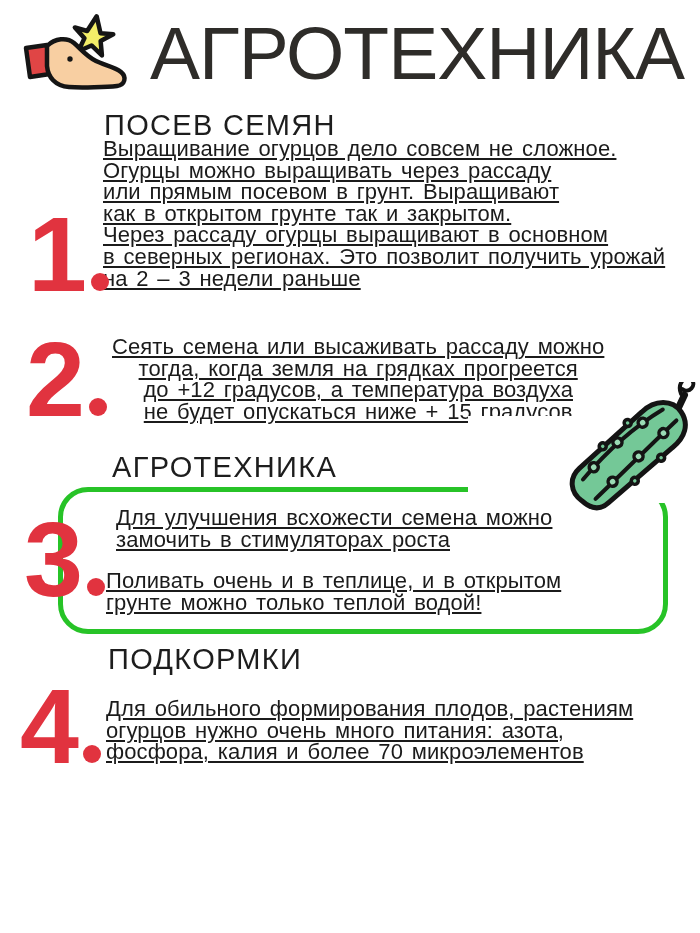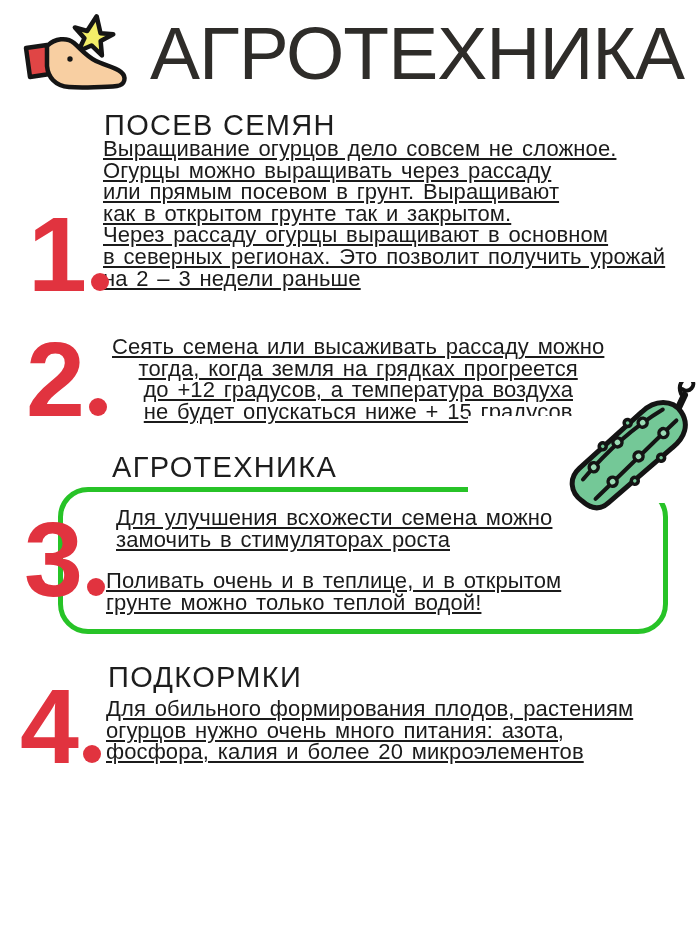--- a/index.html
+++ b/index.html
@@ -45,21 +45,21 @@
   .n1 { left:28px; top:213px; }
   .n2 { left:26px; top:338px; }
   .n3 { left:24px; top:518px; }
   .n4 { left:20px; top:685px; }
   .h1 { left:104px; top:110px; }
   .t1 { left:103px; top:138px; }
   .t2 { left:112px; top:336px;text-align:center; }
   .rec { left:112px; top:452px; }
   .b1 { left:116px; top:507px; z-index:3; }
   .b2 { left:106px; top:570px; z-index:3; }
-  .h4 { left:108px; top:662px; }
+  .h4 { left:108px; top:644px; }
   .t4 { left:106px; top:698px; }
 </style>
 </head>
 <body>
 
 <div class="page">
 
   <div class="icon-box">
     <svg width="112" height="88" viewBox="0 0 112 88">
 
@@ -136,15 +136,15 @@
   <div class="body-text b2">Поливать очень и в теплице, и в открытом
 грунте можно только теплой водой!</div>
 
   <div class="num n4">
     <span class="digit">4</span>
     <span class="dot"></span>
   </div>
   <div class="sec-heading h4">ПОДКОРМКИ</div>
   <div class="body-text t4">Для обильного формирования плодов, растениям
 огурцов нужно очень много питания: азота,
-фосфора, калия и более 20 микроэлементов</div>
+фосфора, калия и более 70 микроэлементов</div>
 
 </div>
 
 </body></html>

